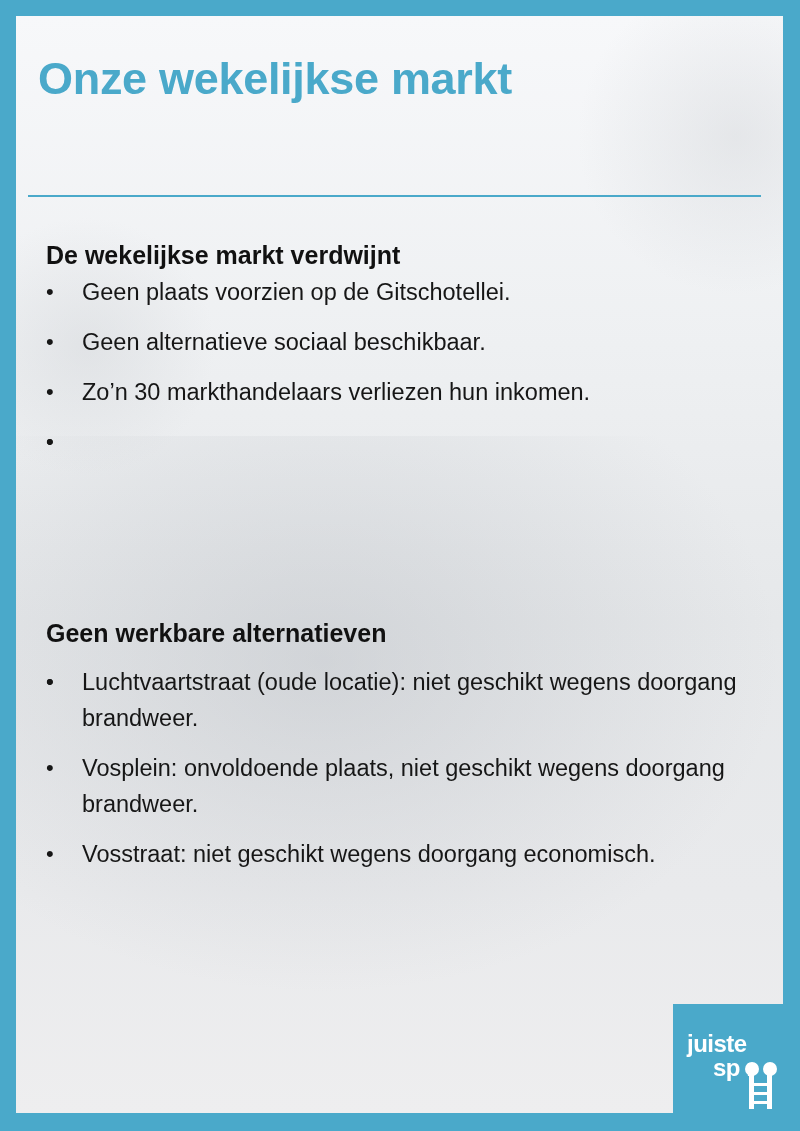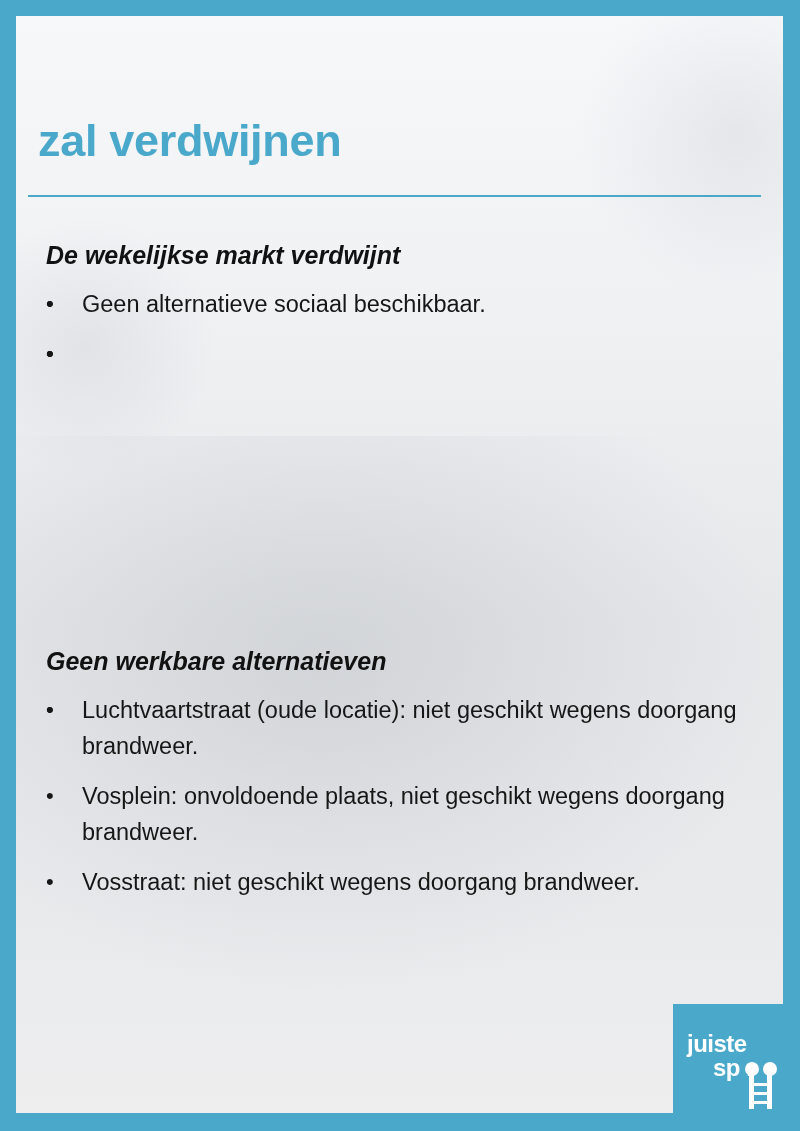--- a/index.html
+++ b/index.html
@@ -25,75 +25,74 @@
       position: absolute; left: 22px; top: 32px; margin: 0;
       color: #4aa9ca; font-weight: bold; font-size: 45px; line-height: 62px;
       letter-spacing: -0.3px;
     }
     .rule {
       position: absolute; left: 12px; top: 179px; width: 733px; height: 2px;
       background: #4aa9ca;
     }
     .section { position: absolute; left: 30px; width: 720px; color: #1a1a1a; }
     .section h2 {
-      margin: 0; font-size: 25px; font-weight: bold; line-height: 34px; color: #111; font-style: italic;
+      margin: 0; font-size: 25px; font-weight: bold; line-height: 34px; color: #111;
     }
     .section ul { list-style: none; margin: 0; padding: 0; }
     .section li {
       position: relative; padding-left: 36px; font-size: 23.5px; line-height: 36px;
       margin-bottom: 14px; color: #161616;
     }
     .section li .bullet {
       position: absolute; left: 0; top: 0; width: 20px; font-size: 22px;
     }
     #sec1 { top: 222px; }
     #sec1 ul { margin-top: 2px; }
-    #sec2 { top: 628px; }
+    #sec2 { top: 600px; }
     #sec2 ul { margin-top: 2px; }
     .logo {
       position: absolute; left: 673px; top: 1004px; width: 127px; height: 127px;
       background: #4aa9ca; color: #fff; font-weight: bold;
     }
     .logo .l1 { position: absolute; left: 14px; top: 26px; font-size: 24px; letter-spacing: -0.5px; }
     .logo .l2 { position: absolute; left: 40px; top: 50px; font-size: 24px; letter-spacing: -0.5px; }
     .logo svg { position: absolute; left: 0; top: 0; }
   </style>
 </head>
 <body>
 
 <div class="page">
   <div class="bg-tree" style="left:560px;top:-40px;width:320px;height:320px;"></div>
   <div class="bg-tree" style="left:-60px;top:200px;width:260px;height:260px;"></div>
   <div class="bg-crowd"></div>
 
   <h1 class="title">
-    <br>
-    <span>zal verdwijnen</span>
+    <span>Onze wekelijkse markt</span><br>
   </h1>
 
   <div class="rule"></div>
 
   <div class="section" id="sec1">
     <h2>De wekelijkse markt verdwijnt</h2>
     <ul>
-      <li><span class="bullet">•</span></li>
+      <li><span class="bullet">•</span><span>Geen plaats voorzien op de Gitschotellei.</span></li>
       <li><span class="bullet">•</span><span>Geen alternatieve sociaal beschikbaar.</span></li>
-      <li><span class="bullet">•</span></li>
+      <li><span class="bullet">•</span><span>Zo’n 30 markthandelaars verliezen hun inkomen.</span></li>
       <li><span class="bullet">•</span></li>
       <li><span class="bullet">•</span></li>
     </ul>
   </div>
 
   <div class="section" id="sec2">
     <h2>Geen werkbare alternatieven</h2>
     <ul>
       <li><span class="bullet">•</span></li>
       <li><span class="bullet">•</span><span>Luchtvaartstraat (oude locatie): niet geschikt wegens doorgang brandweer.</span></li>
       <li><span class="bullet">•</span><span>Vosplein: onvoldoende plaats, niet geschikt wegens doorgang brandweer.</span></li>
-      <li><span class="bullet">•</span><span>Vosstraat: niet geschikt wegens doorgang brandweer.</span></li>
+      <li><span class="bullet">•</span><span>Vosstraat: niet geschikt wegens doorgang economisch.</span></li>
     </ul>
   </div>
 </div>
 
 <div class="logo">
   <span class="l1">juiste</span>
   <span class="l2">sp  r</span>
   <svg width="127" height="127" viewBox="0 0 127 127">
     <circle cx="79" cy="65" r="7" fill="#fff"></circle>
     <circle cx="97" cy="65" r="7" fill="#fff"></circle>

